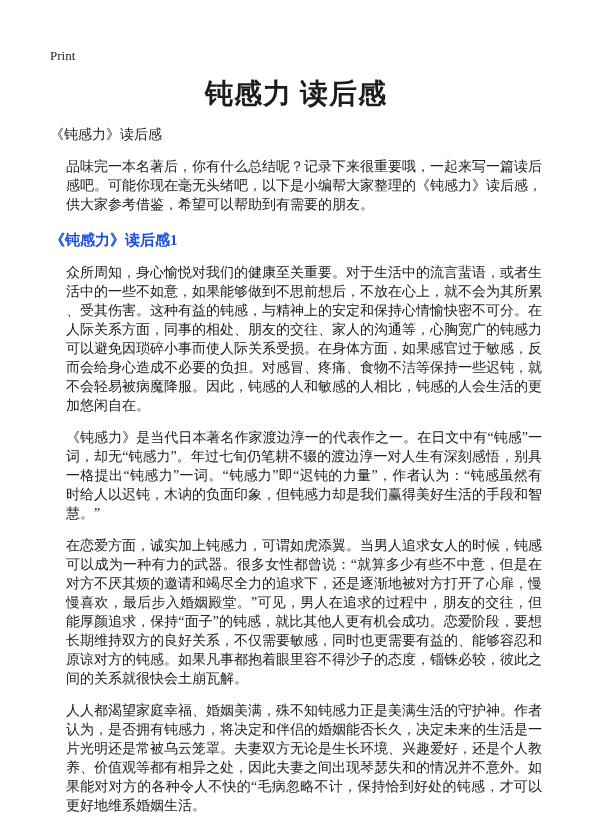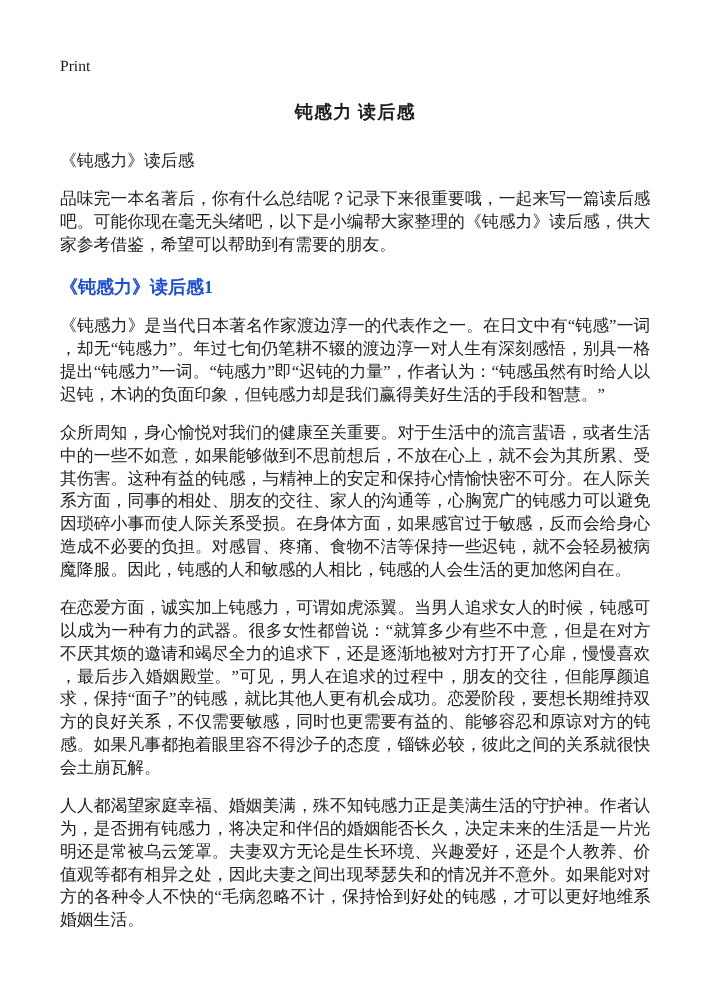--- a/index.html
+++ b/index.html
@@ -19,37 +19,37 @@
     background: #ffffff;
   }
   .print-label {
     font-size: 13px;
     line-height: 15px;
     color: #1c1c1c;
     cursor: pointer;
     display: inline-block;
   }
   h1.doc-title {
-    font-size: 15px;
+    font-size: 28px;
     line-height: 22px;
     font-weight: bold;
     text-align: center;
     margin: 19px 0 0 0;
     color: #1c1c1c;
     letter-spacing: 1px;
   }
   p.doc-subtitle {
     font-size: 14px;
     line-height: 19px;
     margin: 20px 0 0 0;
   }
   p.body-para {
     font-size: 14px;
     line-height: 19px;
-    margin: 13px 0 0 0;
+    margin: 13px 0 0 16px;
     text-align: justify;
     word-break: break-all;
     line-break: anywhere;
     color: #212121;
   }
   h2.section-heading {
     font-size: 15px;
     line-height: 19px;
     font-weight: bold;
     margin: 17px 0 0 0;
@@ -64,22 +64,22 @@
   <span class="print-label">Print</span>
 
   <h1 class="doc-title">钝感力 读后感</h1>
 
   <p class="doc-subtitle">《钝感力》读后感</p>
 
   <p class="body-para">品味完一本名著后，你有什么总结呢？记录下来很重要哦，一起来写一篇读后感吧。可能你现在毫无头绪吧，以下是小编帮大家整理的《钝感力》读后感，供大家参考借鉴，希望可以帮助到有需要的朋友。</p>
 
   <h2 class="section-heading">《钝感力》读后感1</h2>
 
+  <p class="body-para">众所周知，身心愉悦对我们的健康至关重要。对于生活中的流言蜚语，或者生活中的一些不如意，如果能够做到不思前想后，不放在心上，就不会为其所累、受其伤害。这种有益的钝感，与精神上的安定和保持心情愉快密不可分。在人际关系方面，同事的相处、朋友的交往、家人的沟通等，心胸宽广的钝感力可以避免因琐碎小事而使人际关系受损。在身体方面，如果感官过于敏感，反而会给身心造成不必要的负担。对感冒、疼痛、食物不洁等保持一些迟钝，就不会轻易被病魔降服。因此，钝感的人和敏感的人相比，钝感的人会生活的更加悠闲自在。</p>
+
   <p class="body-para">《钝感力》是当代日本著名作家渡边淳一的代表作之一。在日文中有“钝感”一词，却无“钝感力”。年过七旬仍笔耕不辍的渡边淳一对人生有深刻感悟，别具一格提出“钝感力”一词。“钝感力”即“迟钝的力量”，作者认为：“钝感虽然有时给人以迟钝，木讷的负面印象，但钝感力却是我们赢得美好生活的手段和智慧。”</p>
-
-  <p class="body-para">众所周知，身心愉悦对我们的健康至关重要。对于生活中的流言蜚语，或者生活中的一些不如意，如果能够做到不思前想后，不放在心上，就不会为其所累、受其伤害。这种有益的钝感，与精神上的安定和保持心情愉快密不可分。在人际关系方面，同事的相处、朋友的交往、家人的沟通等，心胸宽广的钝感力可以避免因琐碎小事而使人际关系受损。在身体方面，如果感官过于敏感，反而会给身心造成不必要的负担。对感冒、疼痛、食物不洁等保持一些迟钝，就不会轻易被病魔降服。因此，钝感的人和敏感的人相比，钝感的人会生活的更加悠闲自在。</p>
 
   <p class="body-para">在恋爱方面，诚实加上钝感力，可谓如虎添翼。当男人追求女人的时候，钝感可以成为一种有力的武器。很多女性都曾说：“就算多少有些不中意，但是在对方不厌其烦的邀请和竭尽全力的追求下，还是逐渐地被对方打开了心扉，慢慢喜欢，最后步入婚姻殿堂。”可见，男人在追求的过程中，朋友的交往，但能厚颜追求，保持“面子”的钝感，就比其他人更有机会成功。恋爱阶段，要想长期维持双方的良好关系，不仅需要敏感，同时也更需要有益的、能够容忍和原谅对方的钝感。如果凡事都抱着眼里容不得沙子的态度，锱铢必较，彼此之间的关系就很快会土崩瓦解。</p>
 
   <p class="body-para">人人都渴望家庭幸福、婚姻美满，殊不知钝感力正是美满生活的守护神。作者认为，是否拥有钝感力，将决定和伴侣的婚姻能否长久，决定未来的生活是一片光明还是常被乌云笼罩。夫妻双方无论是生长环境、兴趣爱好，还是个人教养、价值观等都有相异之处，因此夫妻之间出现琴瑟失和的情况并不意外。如果能对对方的各种令人不快的“毛病忽略不计，保持恰到好处的钝感，才可以更好地维系婚姻生活。</p>
 
 
 </div>
 
 </body></html>

